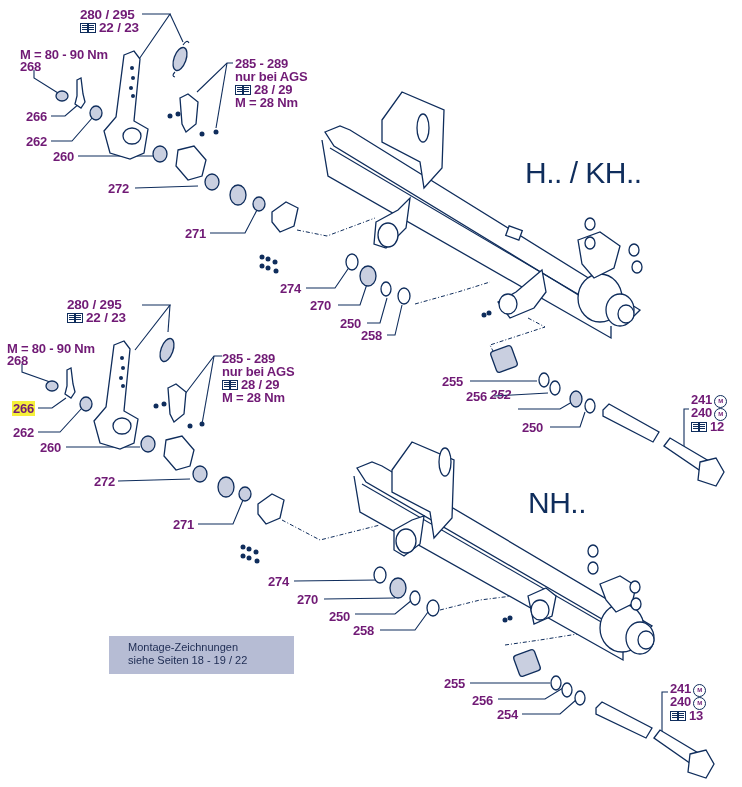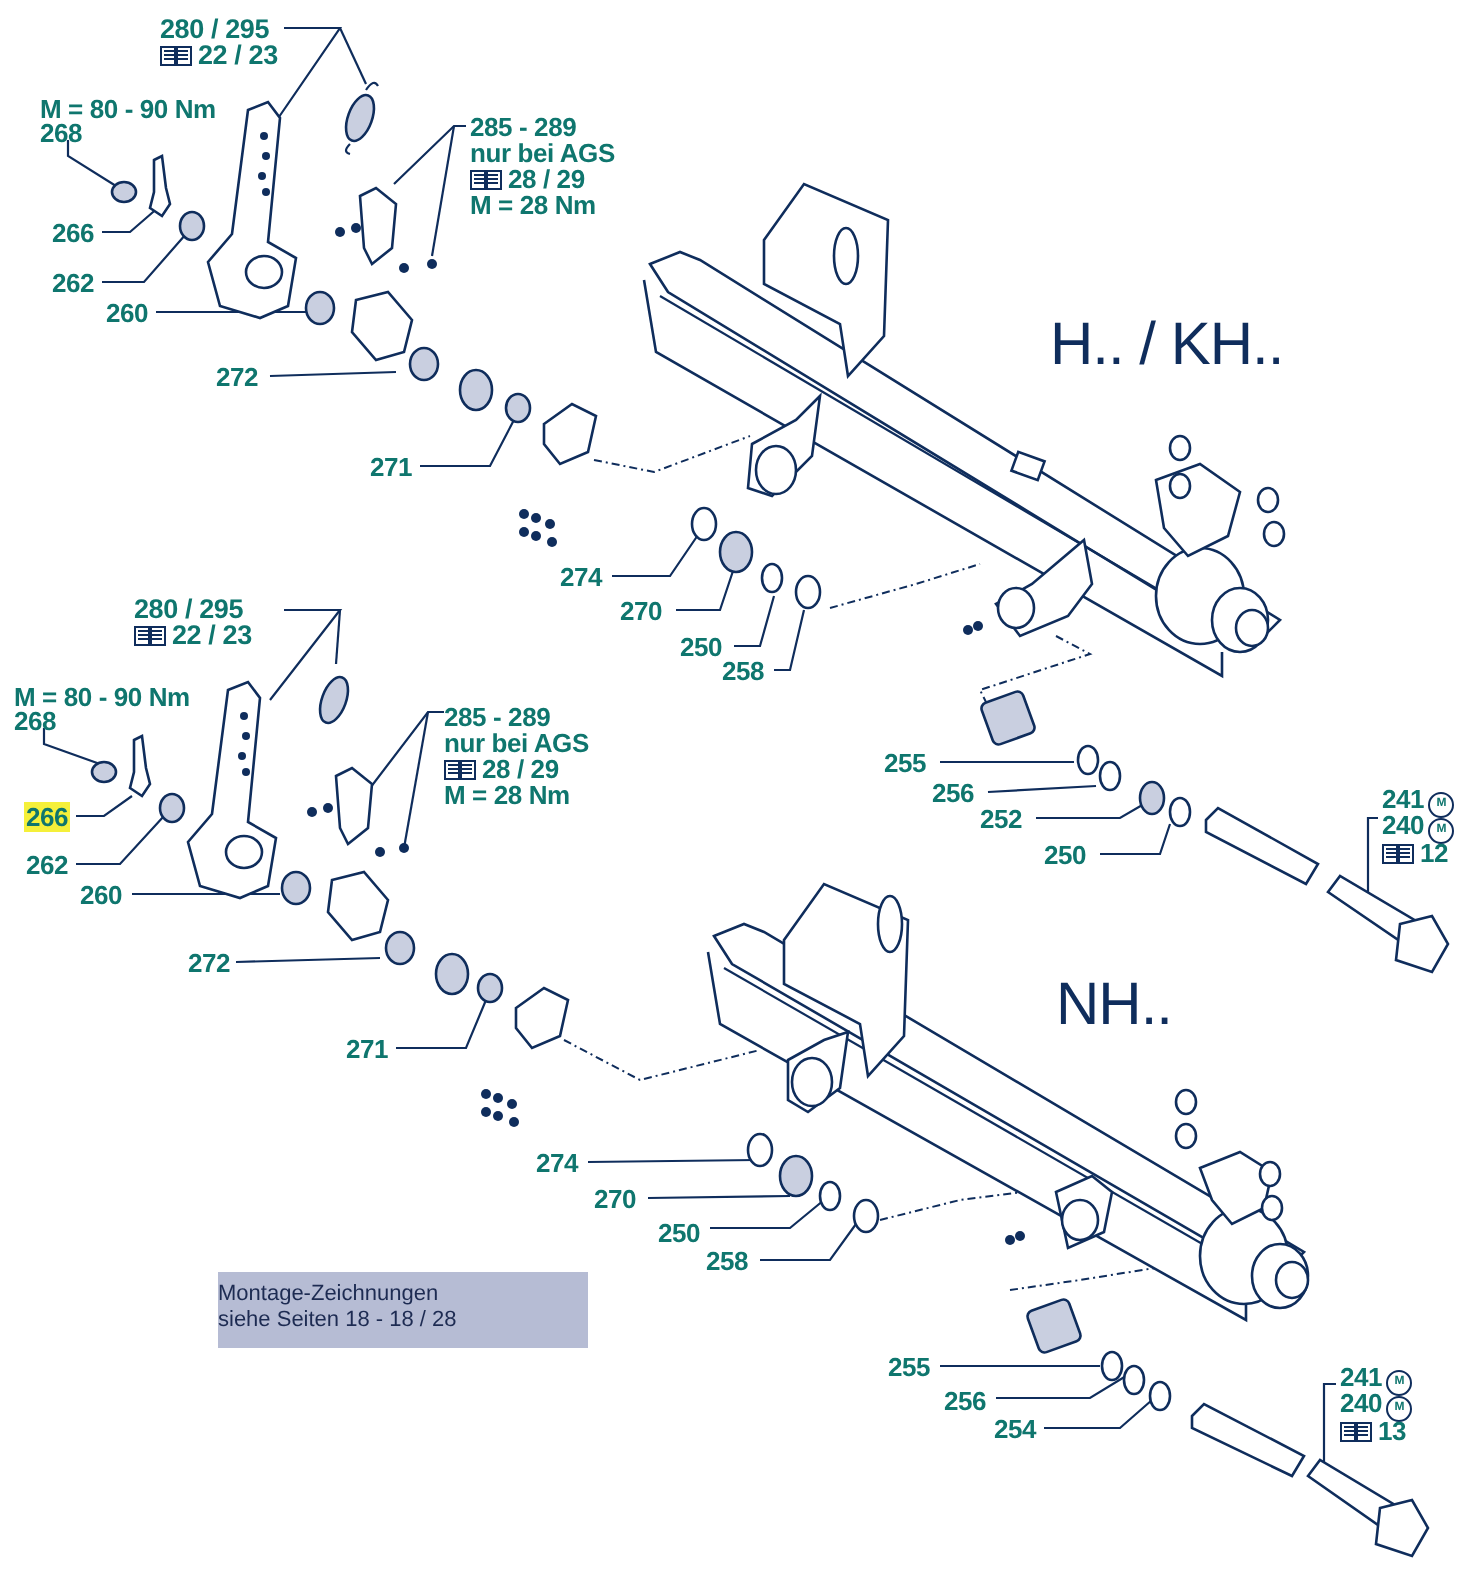--- a/index.html
+++ b/index.html
@@ -1,27 +1,27 @@
 <!DOCTYPE html>
 <html><head>
 <meta charset="utf-8">
 <style>
   html,body{margin:0;padding:0;background:#fff;}
   body{width:742px;height:787px;position:relative;overflow:hidden;font-family:"Liberation Sans",sans-serif;}
   #stage{position:absolute;left:0;top:0;width:742px;height:787px;}
-  .lbl{position:absolute;font-weight:bold;font-size:13px;color:#0f766e;line-height:13px;white-space:nowrap;letter-spacing:-0.2px;}
+  .lbl{position:absolute;font-weight:bold;font-size:13px;color:#701a75;line-height:13px;white-space:nowrap;letter-spacing:-0.2px;}
   .lbl.big{font-size:13.5px;}
   .hl{background:#f5f03a;padding:0 1px;}
   .book{display:inline-block;width:16px;height:10px;border:1.5px solid #0f2d5c;box-sizing:border-box;position:relative;vertical-align:-1px;margin-right:3px;}
   .book:before,.book:after{content:"";position:absolute;top:1px;height:1px;width:5px;background:#0f2d5c;box-shadow:0 2px 0 #0f2d5c,0 4px 0 #0f2d5c;}
   .book:before{left:1px;} .book:after{right:1px;}
   .book i{position:absolute;left:50%;top:0;bottom:0;width:1.5px;margin-left:-0.75px;background:#0f2d5c;}
   .circ{display:inline-block;width:11px;height:11px;border:1px solid #0f2d5c;border-radius:50%;font-size:6px;line-height:11px;text-align:center;vertical-align:1px;margin-left:2px;font-weight:bold;}
   .title{position:absolute;font-weight:normal;color:#0f2d5c;font-size:30px;line-height:30px;letter-spacing:-0.5px;}
-  .note{position:absolute;left:109px;top:636px;width:185px;height:38px;background:#b6bcd4;box-sizing:border-box;padding:5px 0;font-size:11px;line-height:13px;color:#1d2b52;}
+  .note{position:absolute;left:109px;top:636px;width:185px;height:38px;background:#b6bcd4;box-sizing:border-box;padding:5px 19px;font-size:11px;line-height:13px;color:#1d2b52;}
   svg{position:absolute;left:0;top:0;}
   .ln{stroke:#0f2d5c;stroke-width:1.1;fill:none;}
   .dash{stroke:#0f2d5c;stroke-width:1;fill:none;stroke-dasharray:4 2 1 2;}
   .part{stroke:#0f2d5c;stroke-width:1.3;fill:#fff;}
   .partd{stroke:#0f2d5c;stroke-width:1.3;fill:#c9cfe0;}
   .dark{fill:#0f2d5c;}
 </style>
 </head>
 <body>
 
@@ -244,21 +244,21 @@
 <div class="lbl" style="left:235px;top:70px;">nur bei AGS</div>
 <div class="lbl" style="left:235px;top:83px;"><span class="book"><i></i></span><span>28 / 29</span></div>
 <div class="lbl" style="left:235px;top:96px;">M = 28 Nm</div>
 <div class="title" style="left:525px;top:158px;">H.. / KH..</div>
 <div class="lbl" style="left:280px;top:282px;">274</div>
 <div class="lbl" style="left:310px;top:299px;">270</div>
 <div class="lbl" style="left:340px;top:317px;">250</div>
 <div class="lbl" style="left:361px;top:329px;">258</div>
 <div class="lbl" style="left:442px;top:375px;">255</div>
 <div class="lbl" style="left:466px;top:390px;">256</div>
-<div class="lbl" style="left:490px;top:403px;">252</div>
+<div class="lbl" style="left:490px;top:388px;font-style:italic;">252</div>
 <div class="lbl" style="left:522px;top:421px;">250</div>
 <div class="lbl" style="left:691px;top:393px;"><span>241</span><span class="circ">M</span></div>
 <div class="lbl" style="left:691px;top:406px;"><span>240</span><span class="circ">M</span></div>
 <div class="lbl" style="left:691px;top:420px;text-align:center;"><span class="book"><i></i></span><span>12</span></div>
 
 <div class="lbl big" style="left:67px;top:298px;">280 / 295</div>
 <div class="lbl big" style="left:67px;top:311px;"><span class="book"><i></i></span><span>22 / 23</span></div>
 <div class="lbl" style="left:7px;top:342px;">M = 80 - 90 Nm</div>
 <div class="lbl" style="left:7px;top:354px;">268</div>
 <div class="lbl" style="left:12px;top:402px;"><span class="hl">266</span></div>
@@ -277,16 +277,16 @@
 <div class="lbl" style="left:353px;top:624px;">258</div>
 <div class="lbl" style="left:444px;top:677px;">255</div>
 <div class="lbl" style="left:472px;top:694px;">256</div>
 <div class="lbl" style="left:497px;top:708px;text-align:right;">254</div>
 <div class="lbl" style="left:670px;top:682px;"><span>241</span><span class="circ">M</span></div>
 <div class="lbl" style="left:670px;top:695px;"><span>240</span><span class="circ">M</span></div>
 <div class="lbl" style="left:670px;top:709px;"><span class="book"><i></i></span><span>13</span></div>
 
 <div class="note">
   <div>Montage-Zeichnungen</div>
-  <div>siehe Seiten 18 - 18 / 28</div>
+  <div>siehe Seiten 18 - 19 / 22</div>
 </div>
 
 </div>
 
 </body></html>

